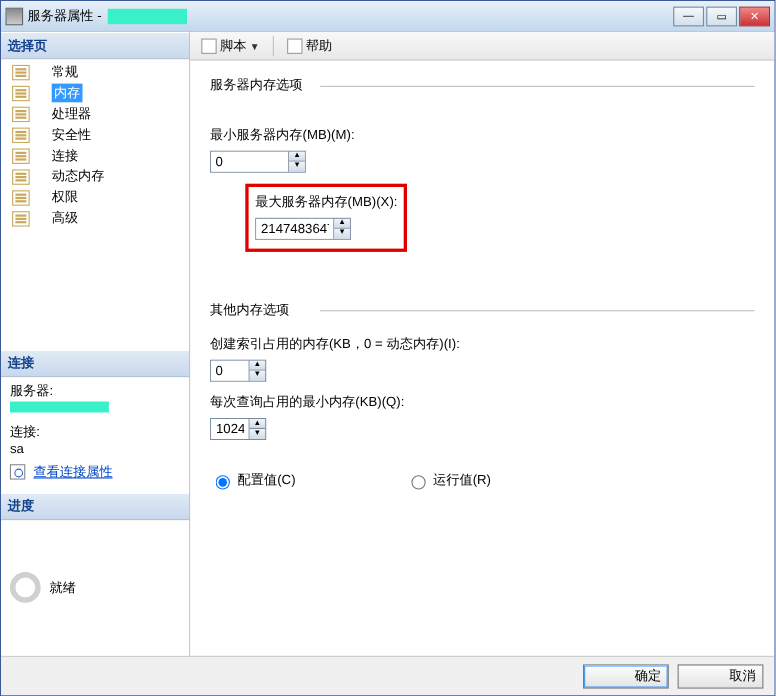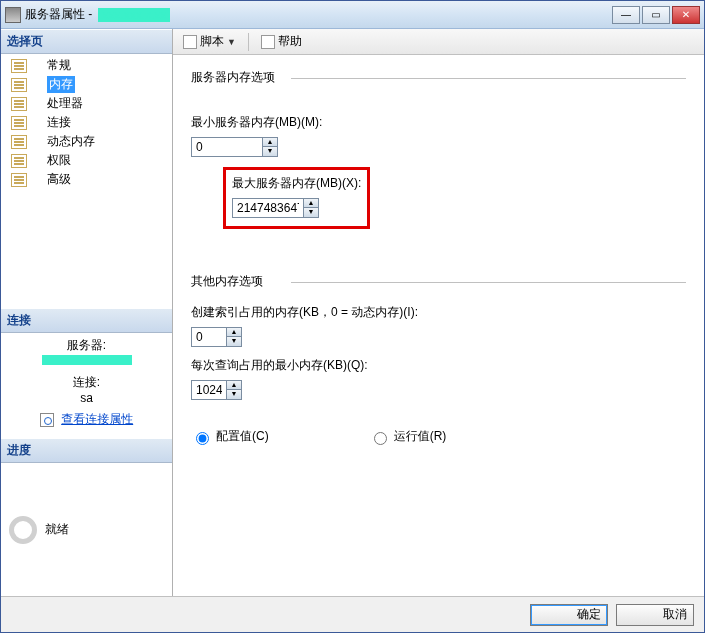--- a/index.html
+++ b/index.html
@@ -94,21 +94,21 @@
   .tree-item.selected .label {
     background:#3399ff;
     color:#fff;
     padding: 0 2px;
   }
   .conn-body {
     background:#fff;
     padding: 4px 8px;
     flex: 0 0 auto;
   }
-  .conn-body .row { margin-bottom: 6px; text-align: center; }
+  .conn-body .row { margin-bottom: 6px; }
   .conn-body .server-val {
     display:inline-block;
     background:#3af0c9;
     color:#3af0c9;
     width: 90px; height: 10px;
   }
   .link { color:#0046cc; text-decoration: underline; cursor:pointer; }
   .link-icon {
     display:inline-block; width:14px; height:14px;
     background:#fff; border:1px solid #888;
@@ -256,20 +256,24 @@
       <div class="tree-item selected">
         <span class="page-icon"></span>
         <span class="label">内存</span>
       </div>
       <div class="tree-item">
         <span class="page-icon"></span>
         <span class="label">处理器</span>
       </div>
       <div class="tree-item">
         <span class="page-icon"></span>
+        <span class="label">安全性</span>
+      </div>
+      <div class="tree-item">
+        <span class="page-icon"></span>
         <span class="label">连接</span>
       </div>
       <div class="tree-item">
         <span class="page-icon"></span>
         <span class="label">动态内存</span>
       </div>
       <div class="tree-item">
         <span class="page-icon"></span>
         <span class="label">权限</span>
       </div>

